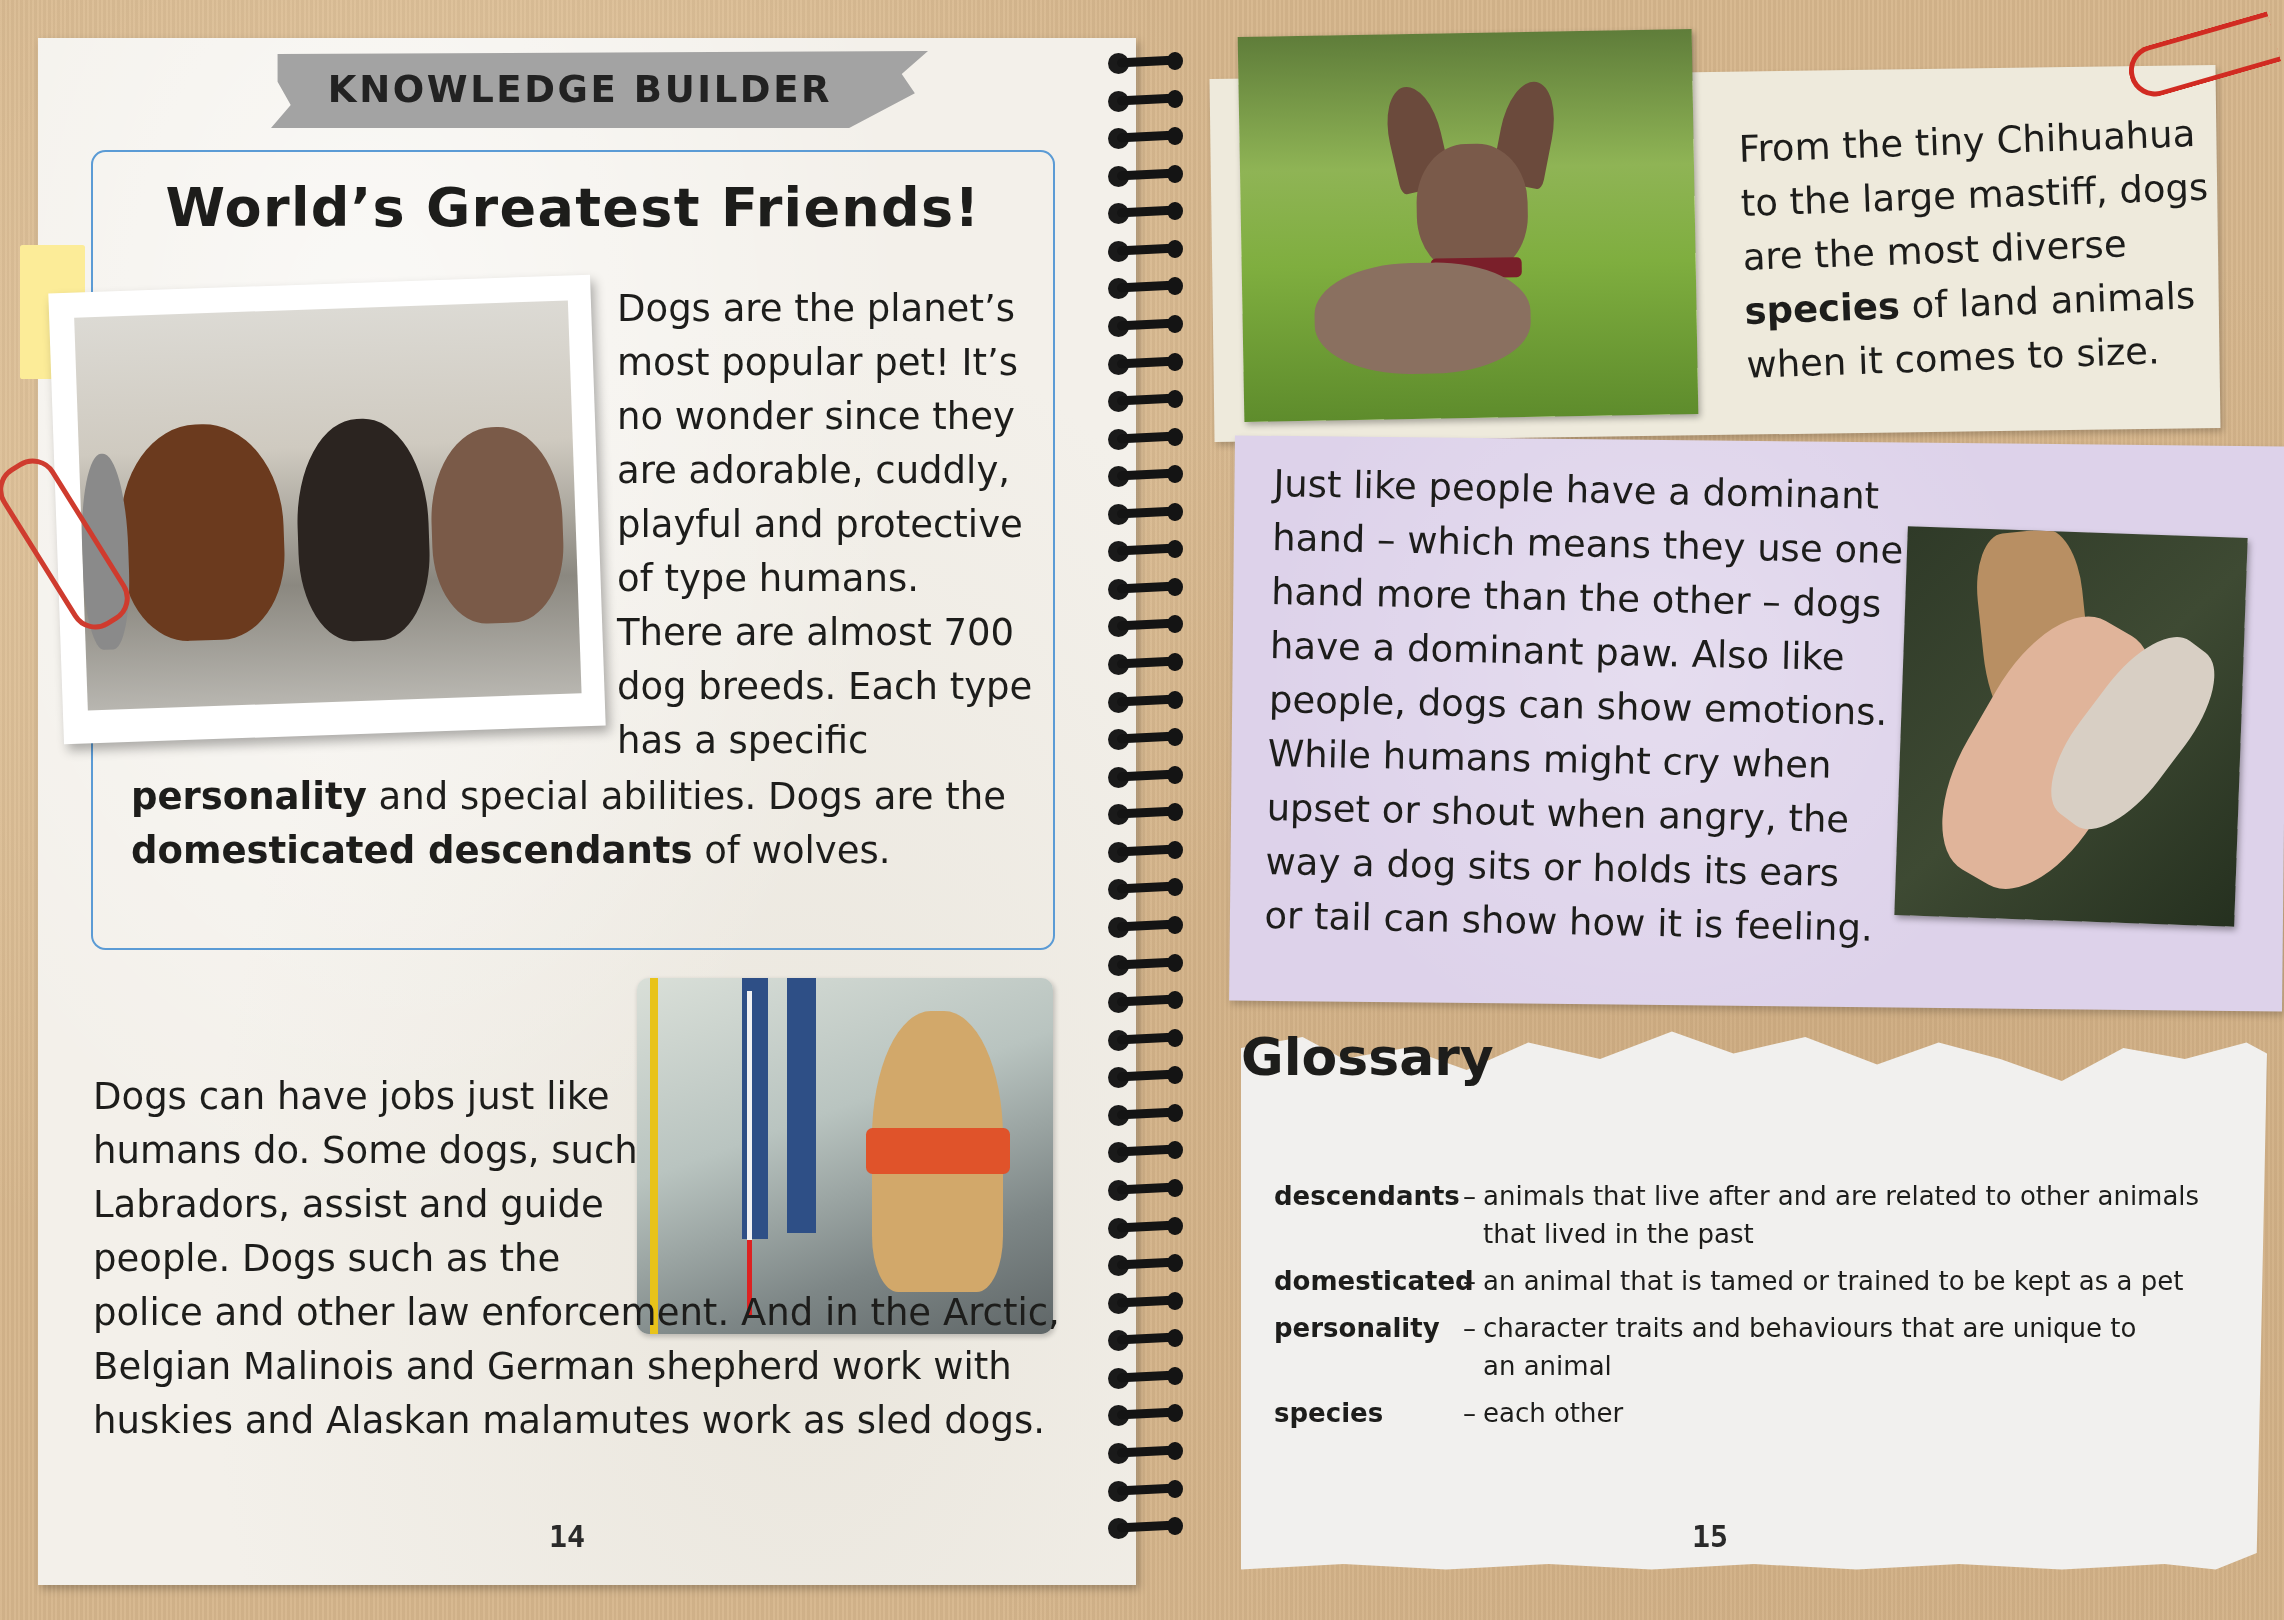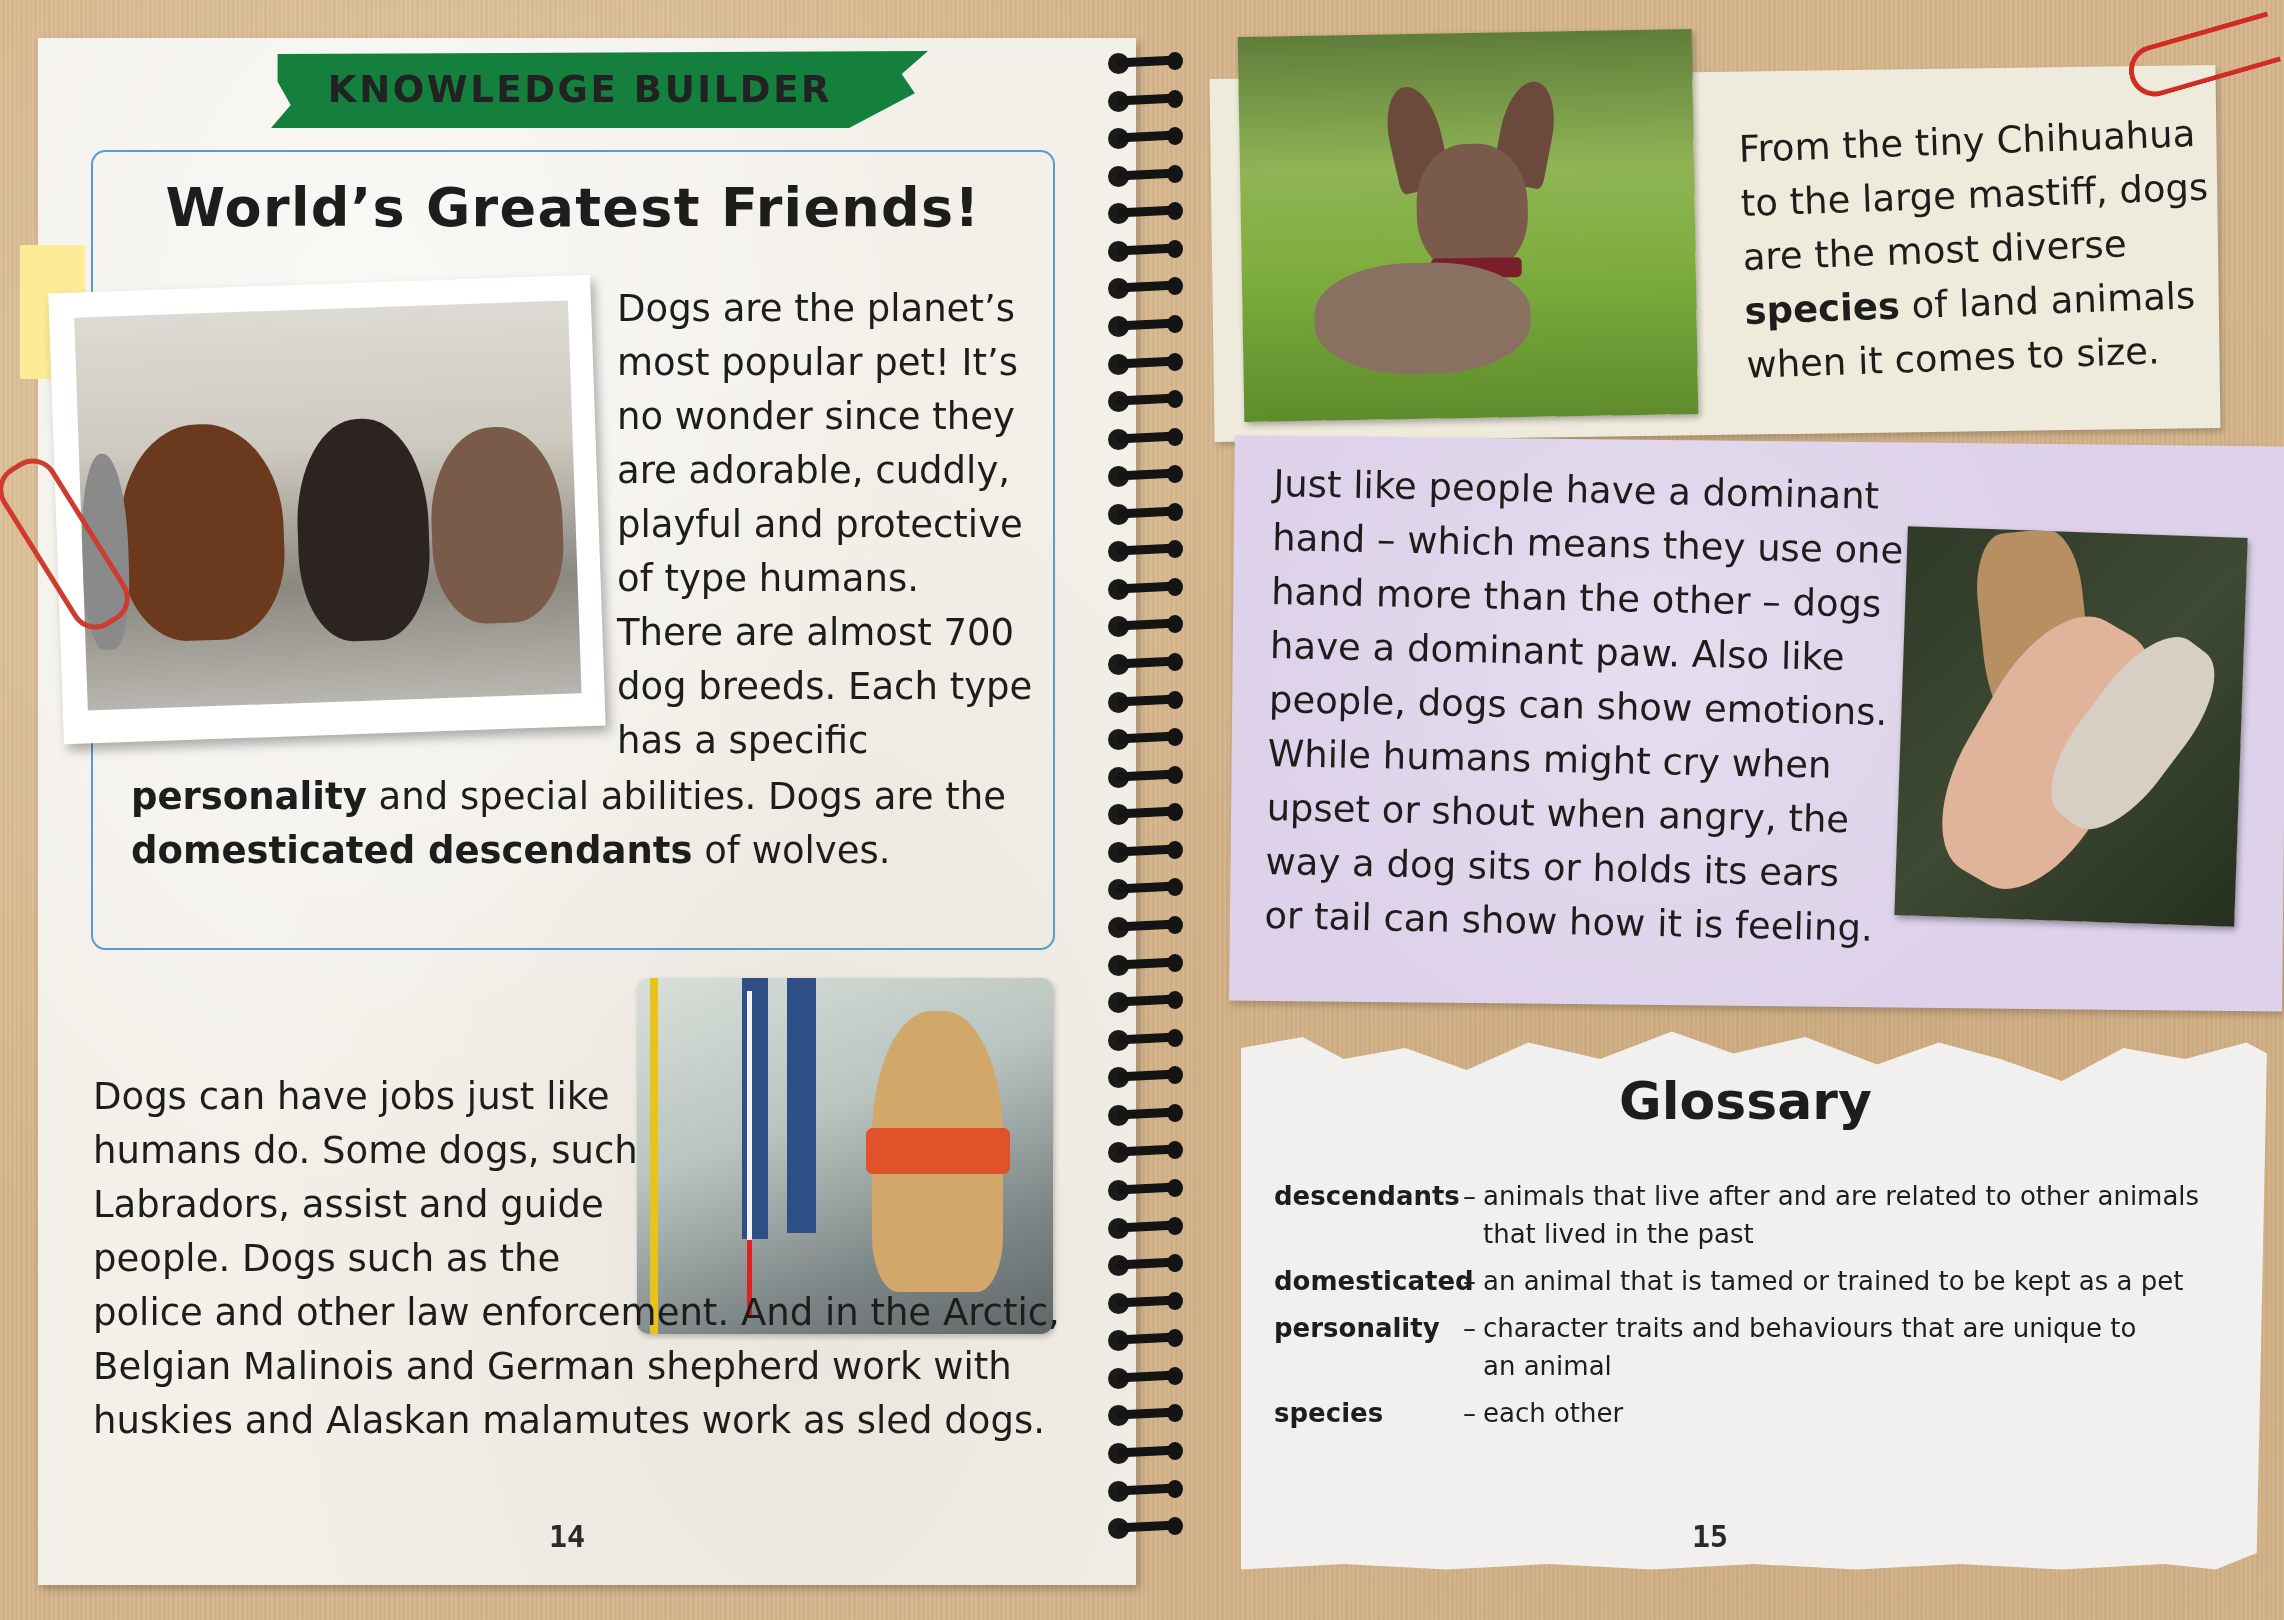--- a/index.html
+++ b/index.html
@@ -20,21 +20,21 @@
   .left-page {
     left: 38px; top: 38px; width: 1098px; height: 1547px;
     background: #f3f0ea;
     background-image:
       radial-gradient(ellipse at 30% 20%, rgba(255,255,255,0.6) 0, transparent 50%),
       radial-gradient(ellipse at 70% 80%, rgba(225,220,208,0.5) 0, transparent 55%);
     box-shadow: 2.6px 3.9px 7.8px rgba(0,0,0,0.25);
   }
   .tape {
     left: 271px; top: 51px; width: 657px; height: 77px;
-    background: #15803d;
+    background: #a3a3a3;
     clip-path: polygon(1% 4%, 100% 0%, 96% 30%, 98% 55%, 88% 100%, 0% 100%, 3% 70%, 1% 40%);
     display: flex; align-items: center; justify-content: center;
     padding-right: 39px;
   }
   .tape-text {
     font-family: "DejaVu Sans", sans-serif; font-weight: bold;
     font-size: 37px; letter-spacing: 2.6px; color: #222;
   }
   .blue-box {
     left: 91px; top: 150px; width: 964px; height: 800px;
@@ -428,21 +428,21 @@
   <div>hand more than the other – dogs</div>
   <div>have a dominant paw. Also like</div>
   <div>people, dogs can show emotions.</div>
   <div>While humans might cry when</div>
   <div>upset or shout when angry, the</div>
   <div>way a dog sits or holds its ears</div>
   <div>or tail can show how it is feeling.</div>
 </div>
 
 <div class="abs glossary"></div>
-<div class="abs glossary-title" style="left:1241px;top:1071px;width:1009px;text-align:center;">Glossary</div>
+<div class="abs glossary-title" style="left:1241px;top:1027px;width:1009px;text-align:left;">Glossary</div>
 
 <div class="gloss-row" style="top:1177px;">
   <span class="gloss-term">descendants</span>
   <span class="gloss-dash">–</span>
   <div class="gloss-def">
     <div>animals that live after and are related to other animals</div>
     <div>that lived in the past</div>
   </div>
 </div>
 <div class="gloss-row" style="top:1262px;">

